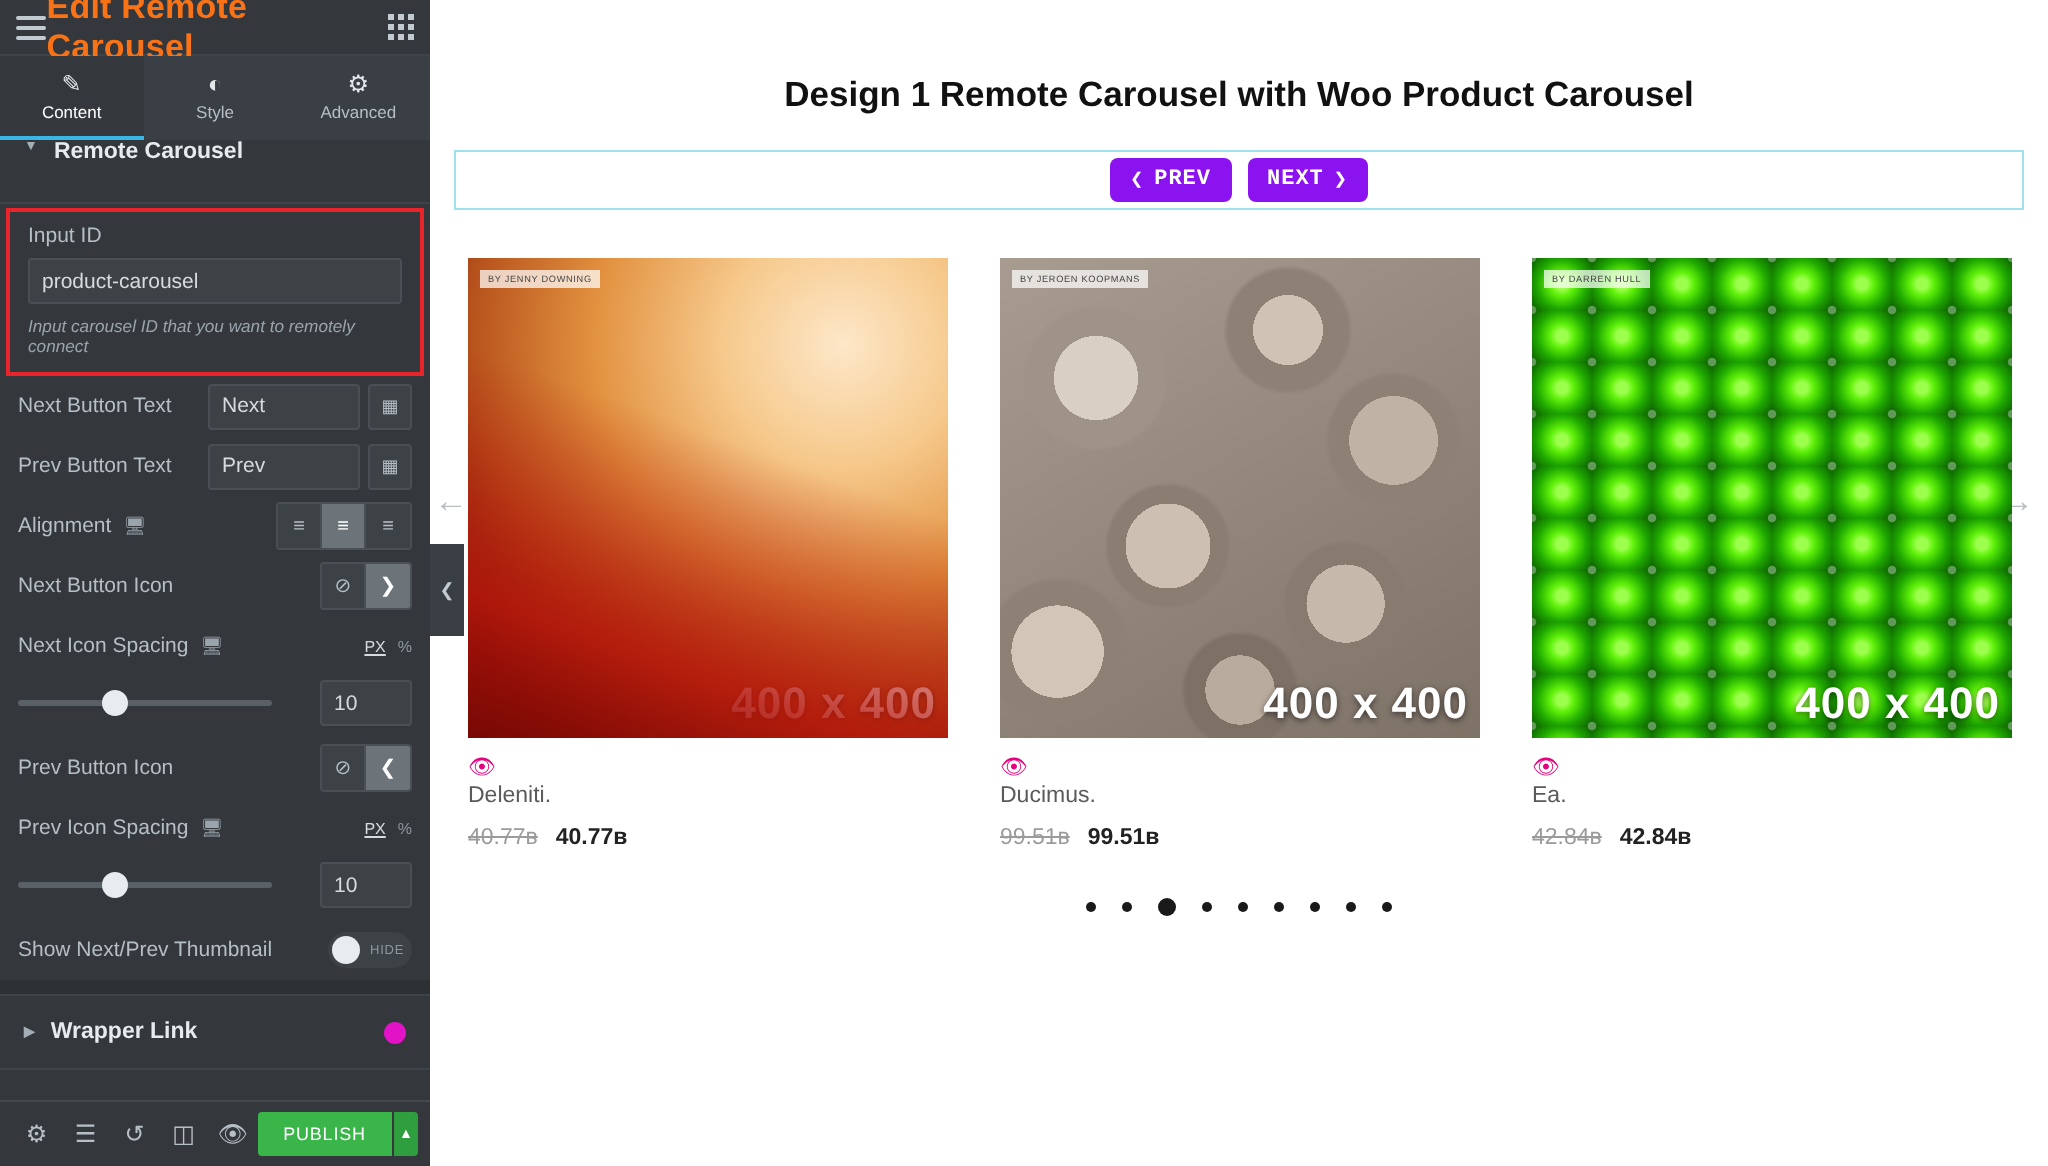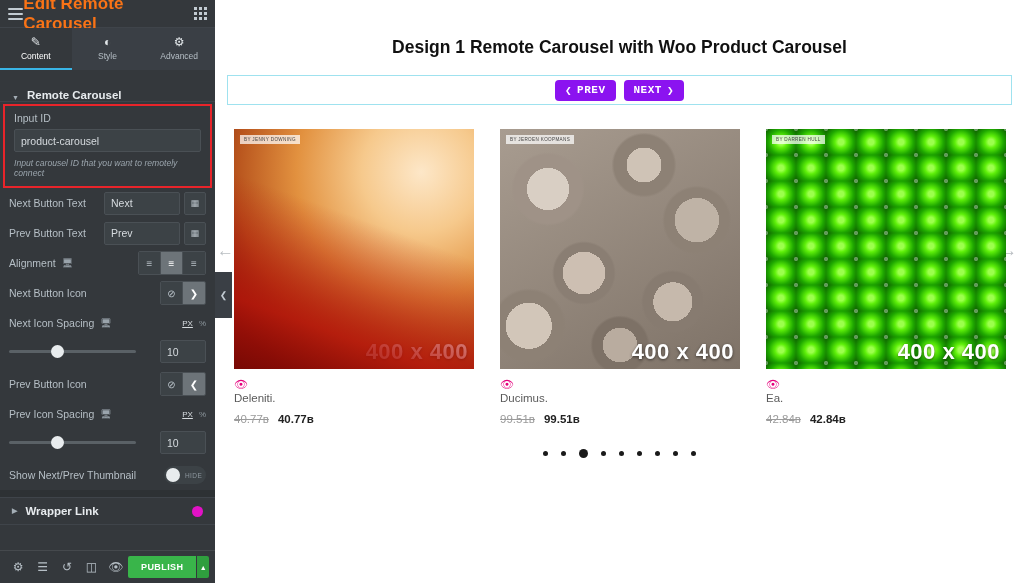--- a/index.html
+++ b/index.html
@@ -34,21 +34,21 @@
   .tabs { display: flex; height: 42px; background: #3a3f45; }
   .tab {
     flex: 1; display: flex; flex-direction: column; align-items: center; justify-content: center;
     gap: 3px; cursor: pointer; color: #b6bfc6; font-size: 8.5px;
     border-bottom: 2px solid transparent;
   }
   .tab.active { background: #34383c; color: #fff; border-bottom-color: #39b5e6; }
   .tab .tico { font-size: 12px; line-height: 12px; color: #e2e7ea; }
 
   .section-head {
-    height: 32px; display: flex; align-items: flex-end; gap: 8px;
+    height: 32px; display: flex; align-items: flex-start; gap: 8px;
     padding: 0 12px; color: #e7ebee; font-size: 11.5px; font-weight: bold;
     background: #34383c; border-bottom: 1px solid #3f444a; cursor: pointer;
   }
   .caret { font-size: 7px; color: #a4aeb6; }
 
   .panel-body { flex: 1; overflow: hidden; background: #34383c; }
 
   .highlight-box {
     border: 2px solid #e8242a; margin: 2px 3px 0 3px; padding: 6px 9px 8px 9px;
   }
@@ -104,39 +104,39 @@
   .toggle {
     width: 42px; height: 18px; background: #3c4246; border-radius: 9px;
     display: flex; align-items: center; padding: 2px; cursor: pointer; position: relative;
   }
   .toggle .knob { width: 14px; height: 14px; border-radius: 50%; background: #e8ecee; }
   .toggle .tlabel { font-size: 6.5px; color: #8d979e; margin-left: 5px; letter-spacing: .4px; }
 
   .divider { height: 7px; background: #2d3134; }
 
   .wrapper-link-row {
-    height: 28px; display: flex; align-items: center; justify-content: space-between;
+    height: 38px; display: flex; align-items: center; justify-content: space-between;
     padding: 0 12px; color: #e7ebee; font-size: 11.5px; font-weight: bold;
     border-top: 1px solid #3f444a; border-bottom: 1px solid #3f444a; cursor: pointer;
   }
   .pro-dot { width: 11px; height: 11px; border-radius: 50%; background: #e212c6; }
 
   .panel-footer {
     height: 33px; background: #34383c; border-top: 1px solid #45494d;
     display: flex; align-items: center; gap: 0px; padding: 0 6px;
   }
   .foot-ico {
     width: 26px; height: 33px; display: flex; align-items: center; justify-content: center;
     color: #b6bfc6; font-size: 12px; cursor: pointer;
   }
   .publish-btn {
     margin-left: auto; display: flex; height: 22px; border-radius: 2px; overflow: hidden;
   }
   .publish-main {
-    background: #39b54a; color: #fff; font-size: 9px; font-weight: bold;
+    background: #39b54a; color: #fff; font-size: 9px; font-weight: normal;
     padding: 0 13px; display: flex; align-items: center; letter-spacing: .4px; cursor: pointer;
   }
   .publish-arrow {
     background: #2f9e3e; color: #fff; width: 18px; display: flex;
     align-items: center; justify-content: center; font-size: 7px; cursor: pointer;
     border-left: 1px solid #34383c;
   }
 
   
   .canvas {

